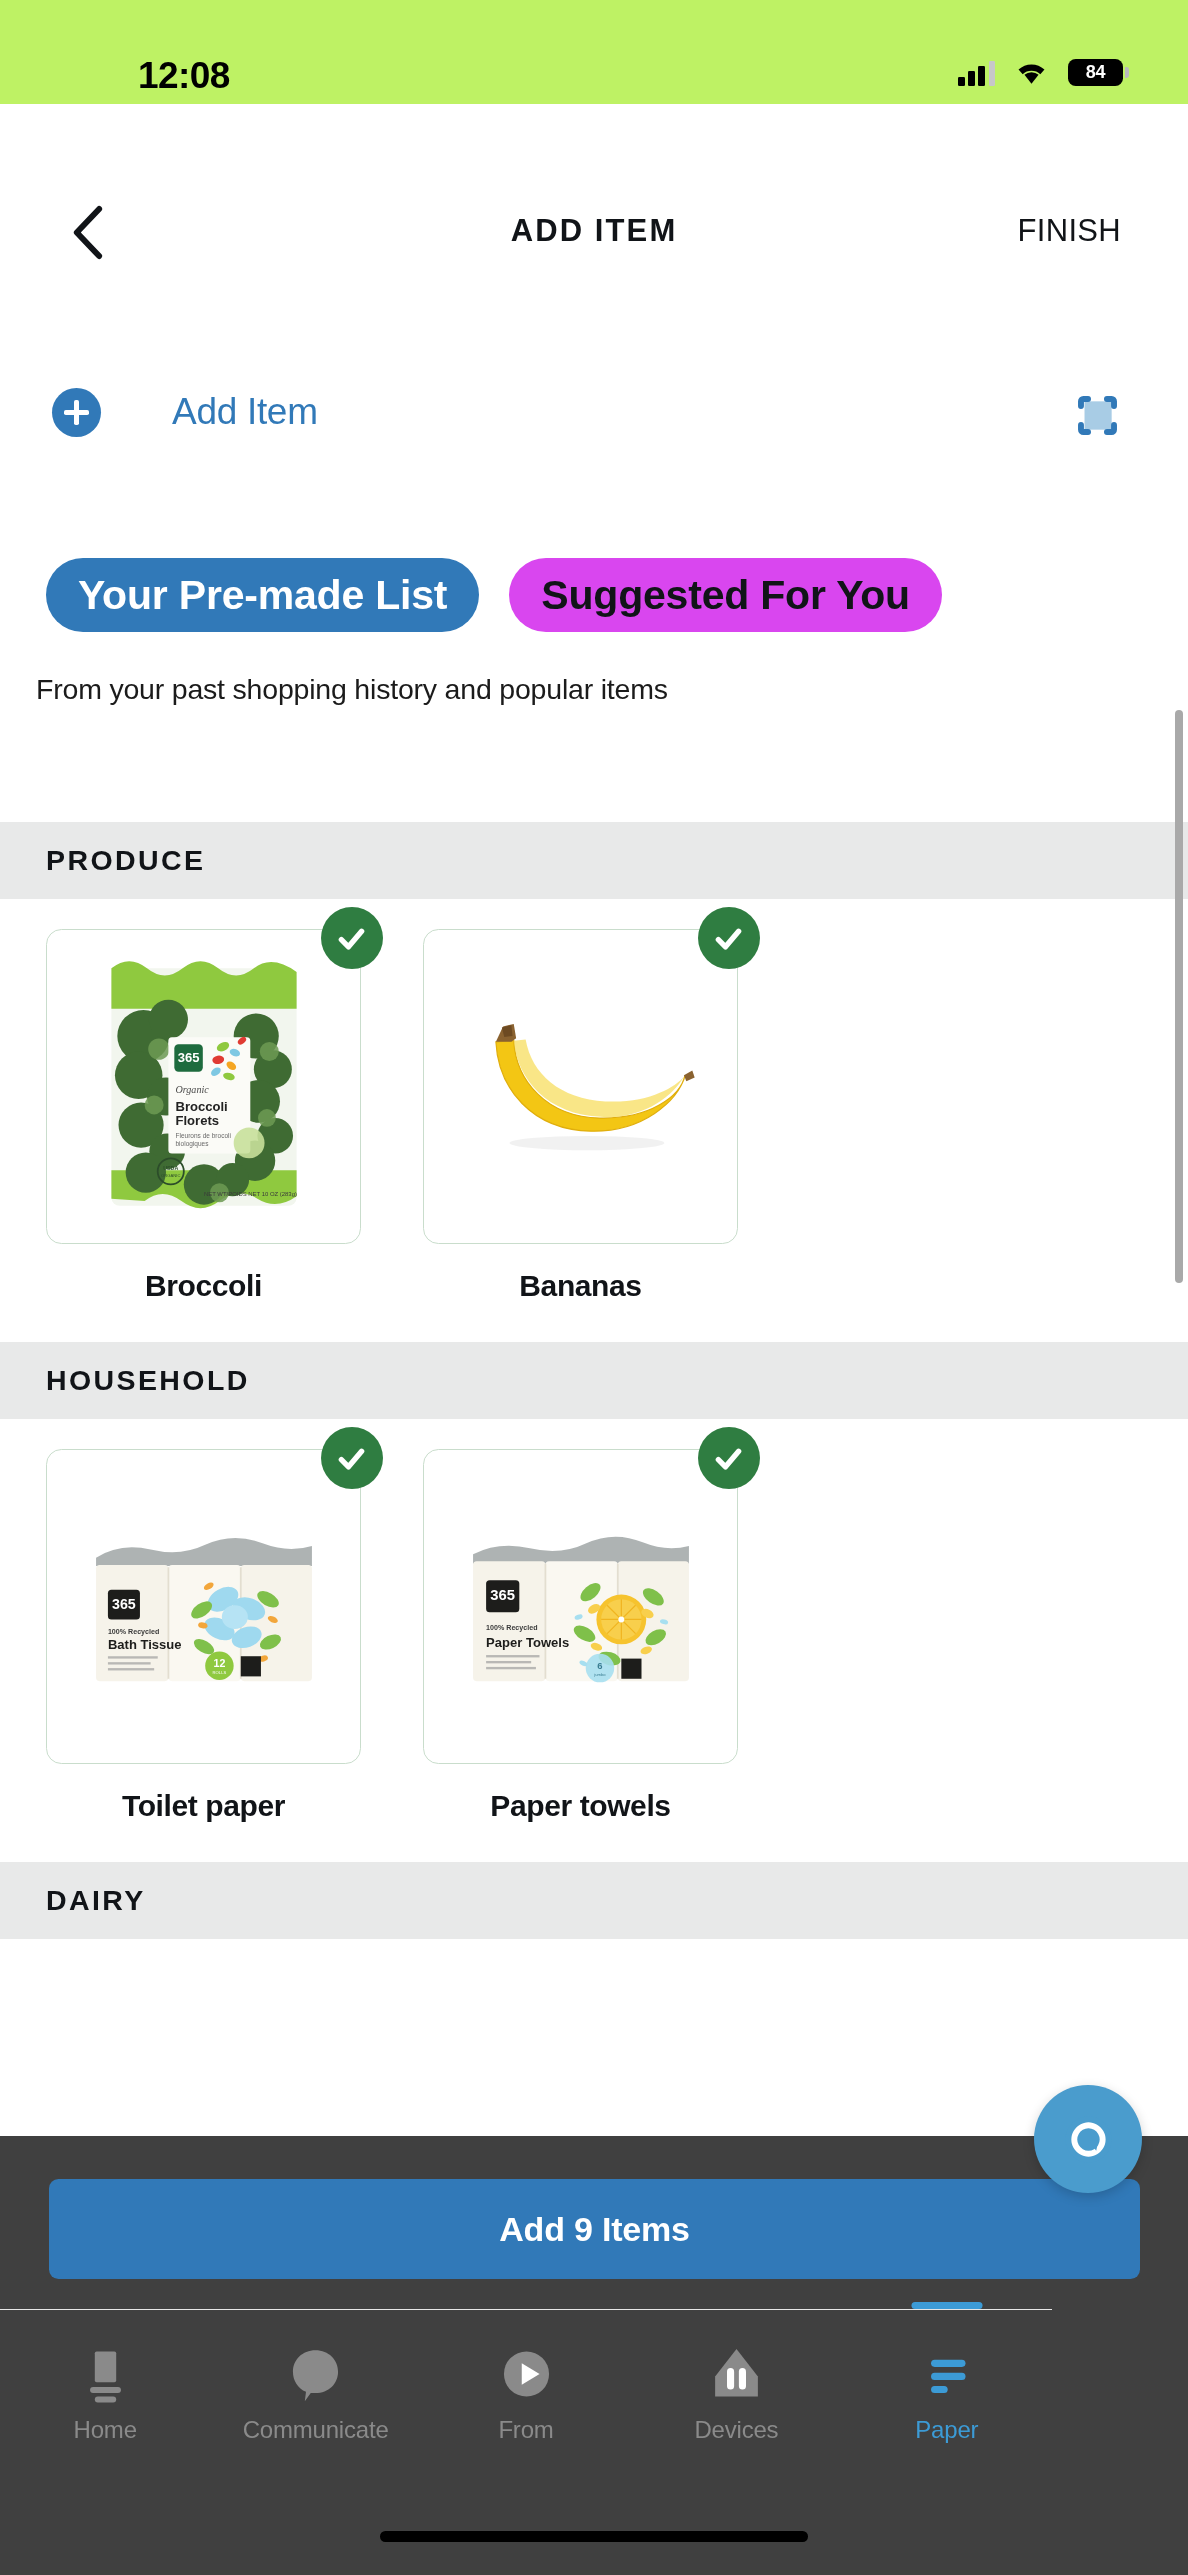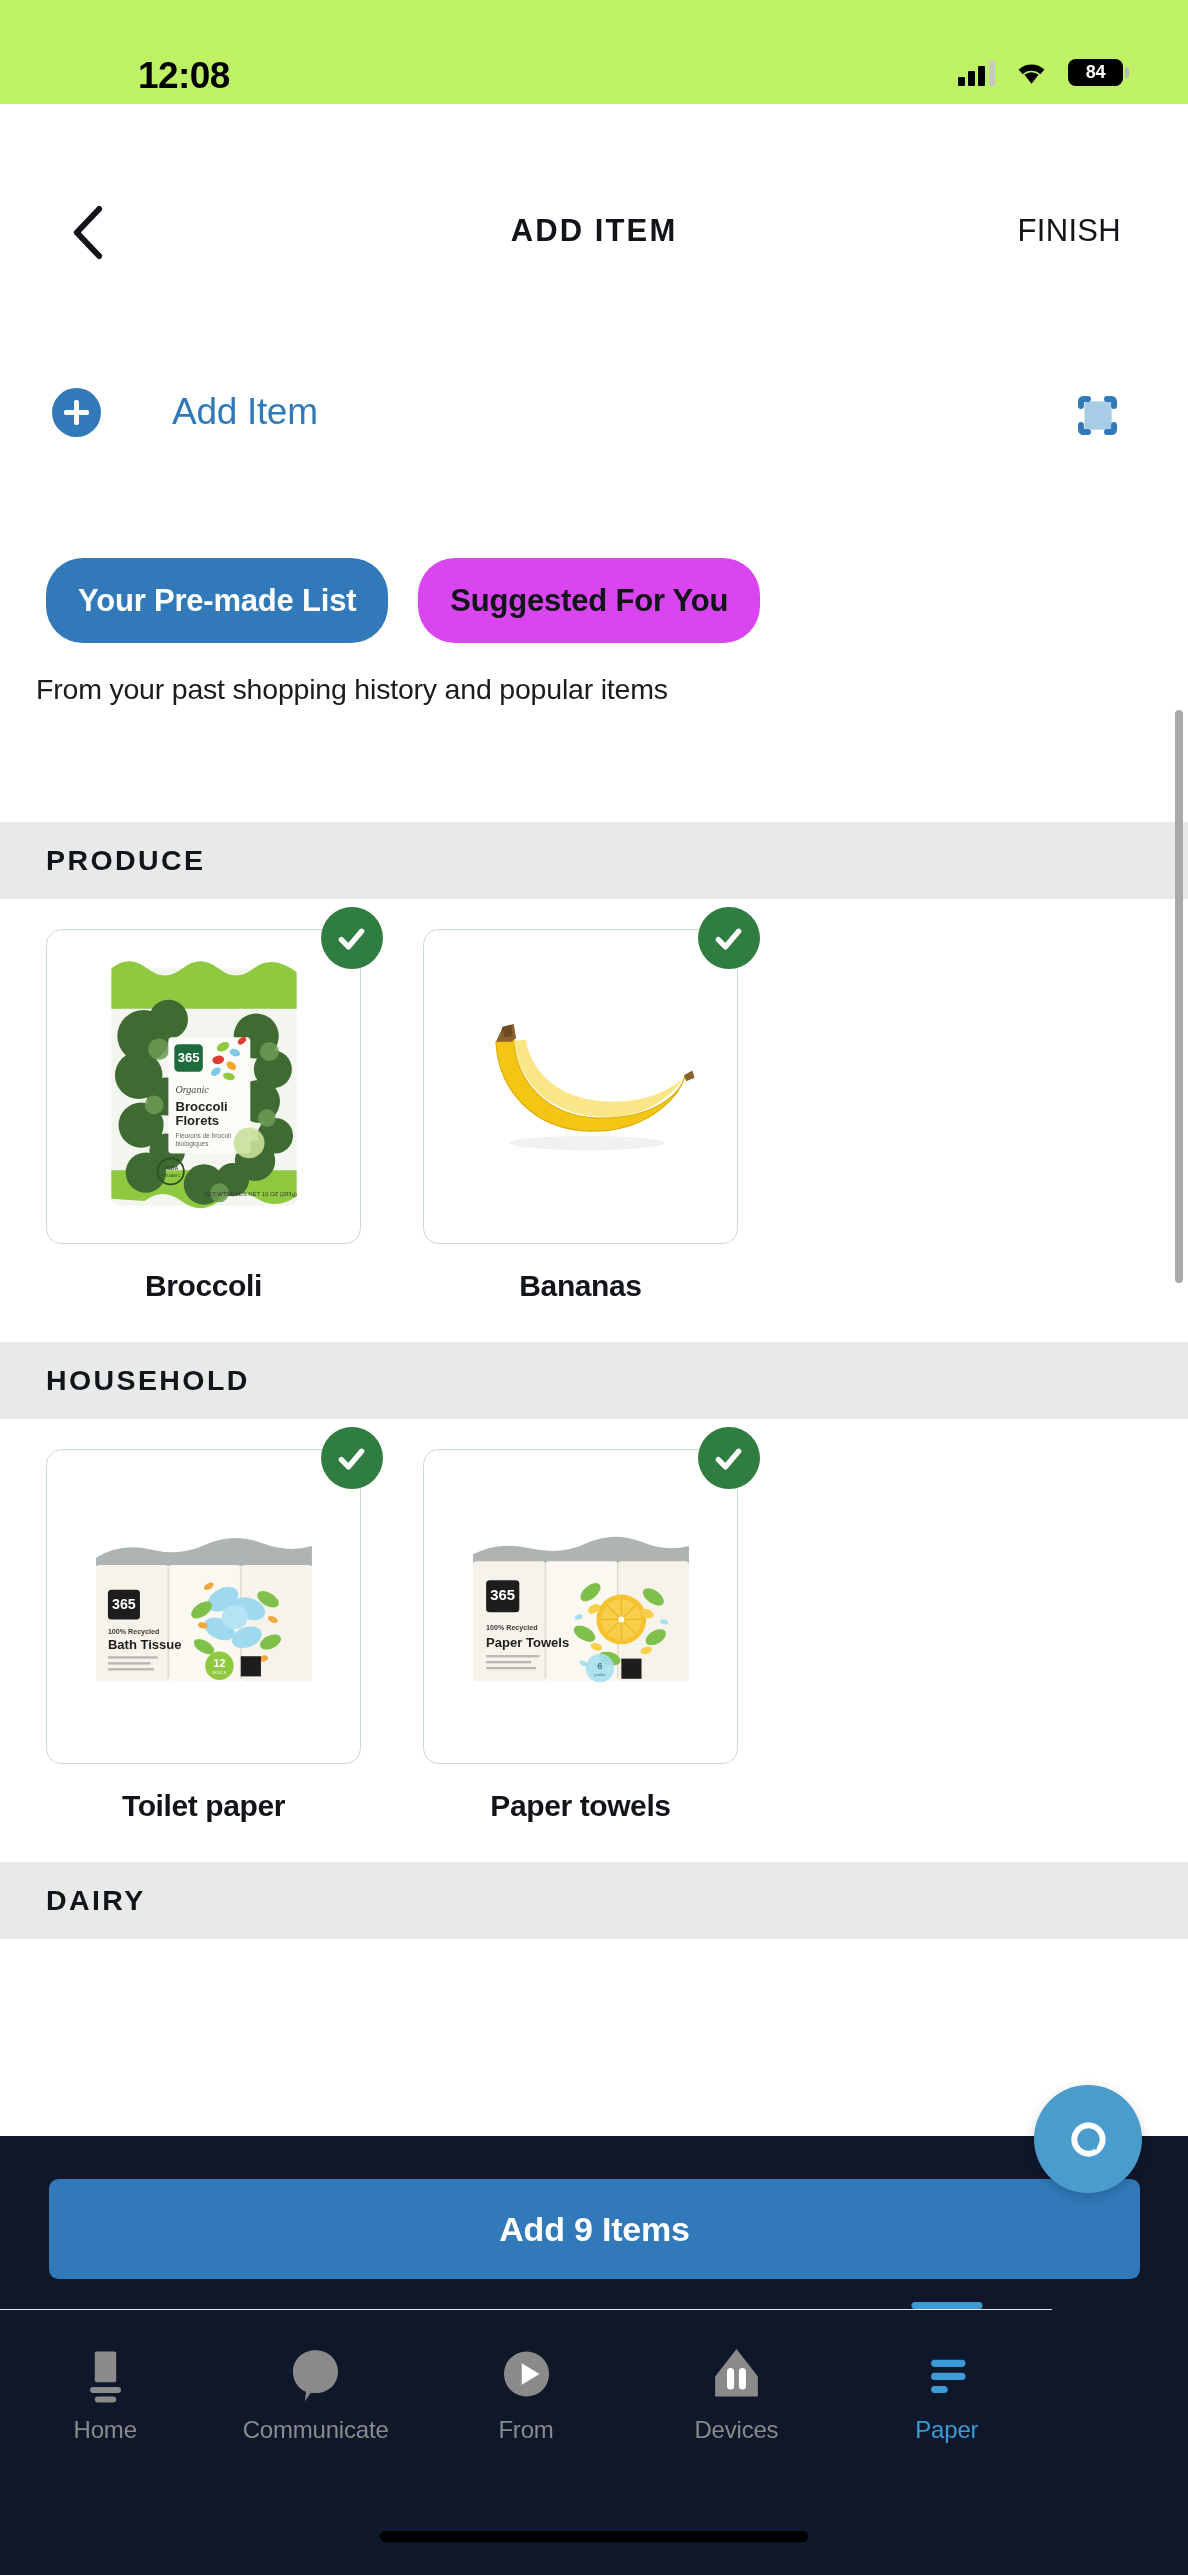--- a/index.html
+++ b/index.html
@@ -85,24 +85,24 @@
     position:absolute; right:61px; top:6px;
     width:59px; height:59px;
   }
 
   
   .tabs {
     position:absolute; top:558px; left:46px;
     display:flex; gap:30px;
   }
   .tab {
-    height:85px; border-radius:37px;
+    height:74px; border-radius:37px;
     display:flex; align-items:center; justify-content:center;
     padding:0 32px;
-    font-size:31px; font-weight:bold; letter-spacing:-0.2px;
+    font-size:41px; font-weight:bold; letter-spacing:-0.2px;
   }
   .tab.active { background:#3179b8; color:#ffffff; }
   .tab.inactive { background:#d946ef; color:#111418; }
 
   
   .scroll-area {
     position:absolute; top:668px; left:0; width:1188px; height:1467px;
     overflow:hidden; background:#fff;
   }
   .promo { position:absolute; left:36px; top:-12px; width:1069px; }
@@ -165,21 +165,21 @@
     position:absolute; right:4.8px; top:710px;
     width:8.3px; height:573px;
   }
   .scrollbar-thumb {
     width:8.3px; height:100%; border-radius:4.2px; background:#a9a9a9;
   }
 
   
   .bottom-wrap {
     position:absolute; bottom:0; left:0; width:1188px; height:440px;
-    background:#0f172a;
+    background:#404040;
   }
   .add-button {
     position:absolute; left:49px; top:43px;
     width:1091px; height:100px;
     background:#3179b8; border-radius:9.5px;
     display:flex; align-items:center; justify-content:center;
     font-size:34px; font-weight:bold; color:#ffffff; letter-spacing:-0.2px;
   }
   .fab {
     position:absolute; right:46px; top:-51px;

